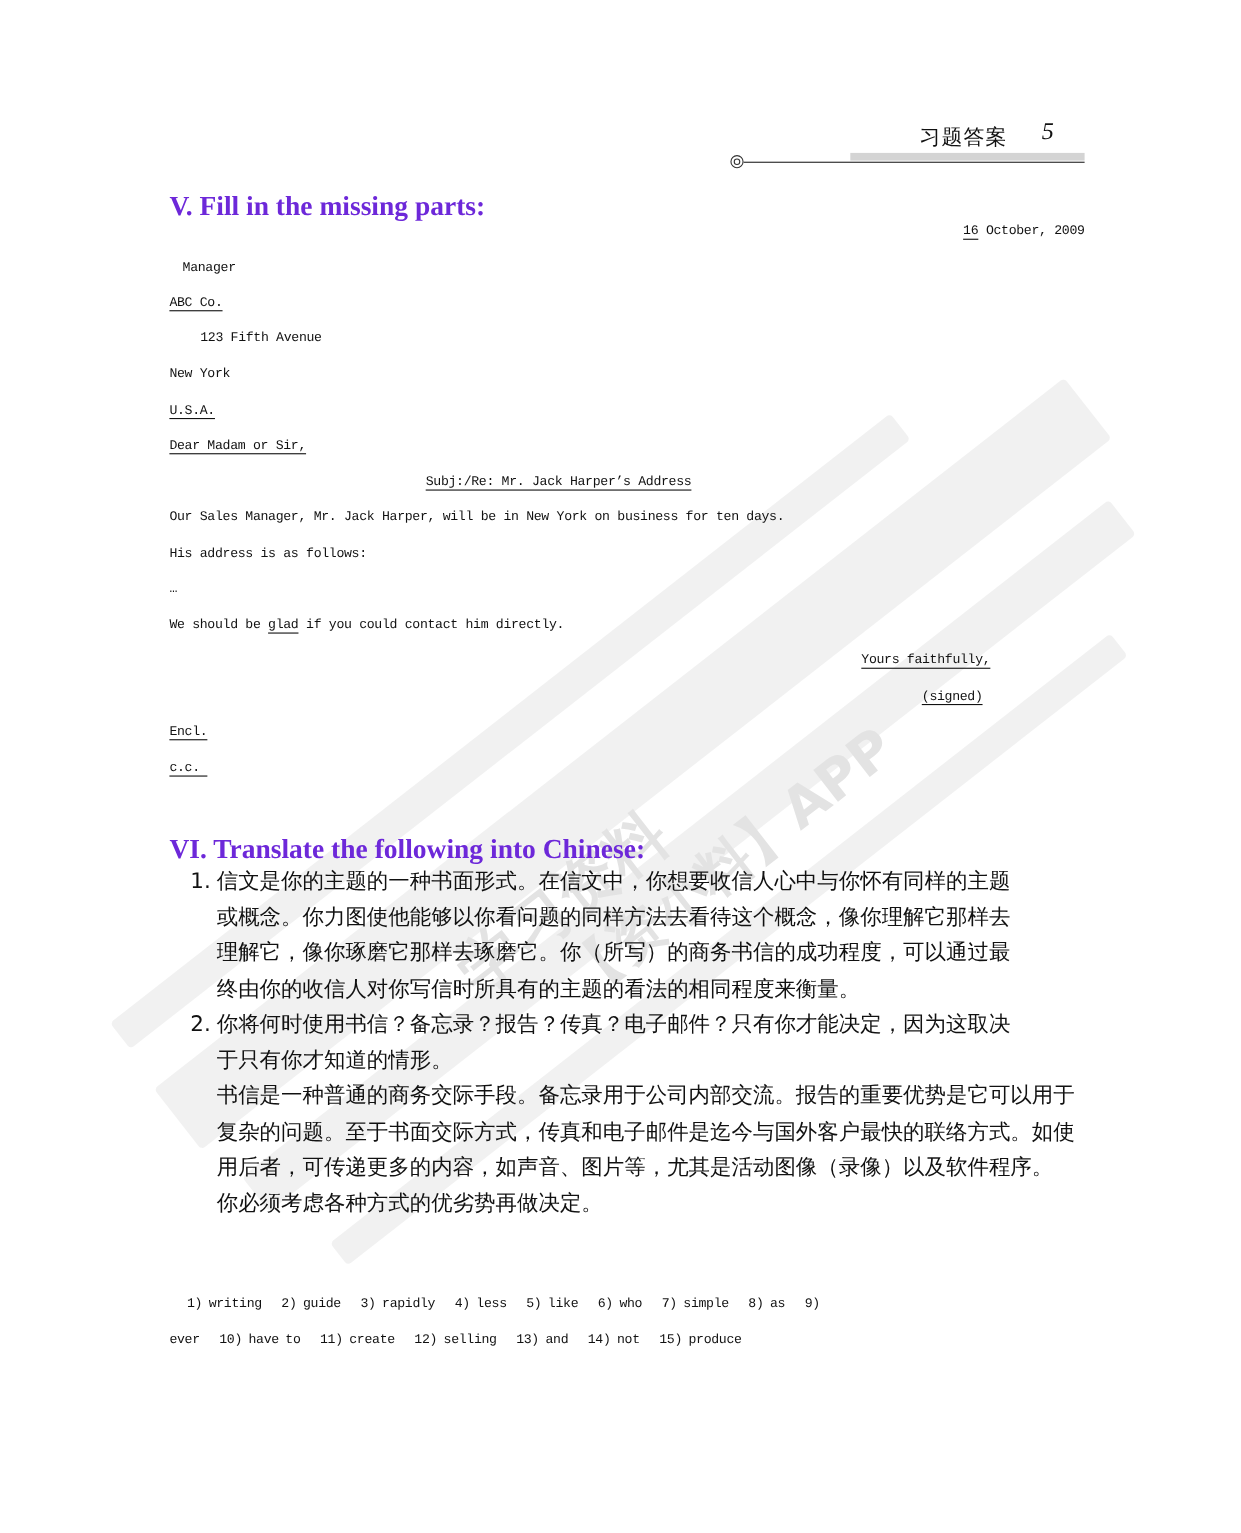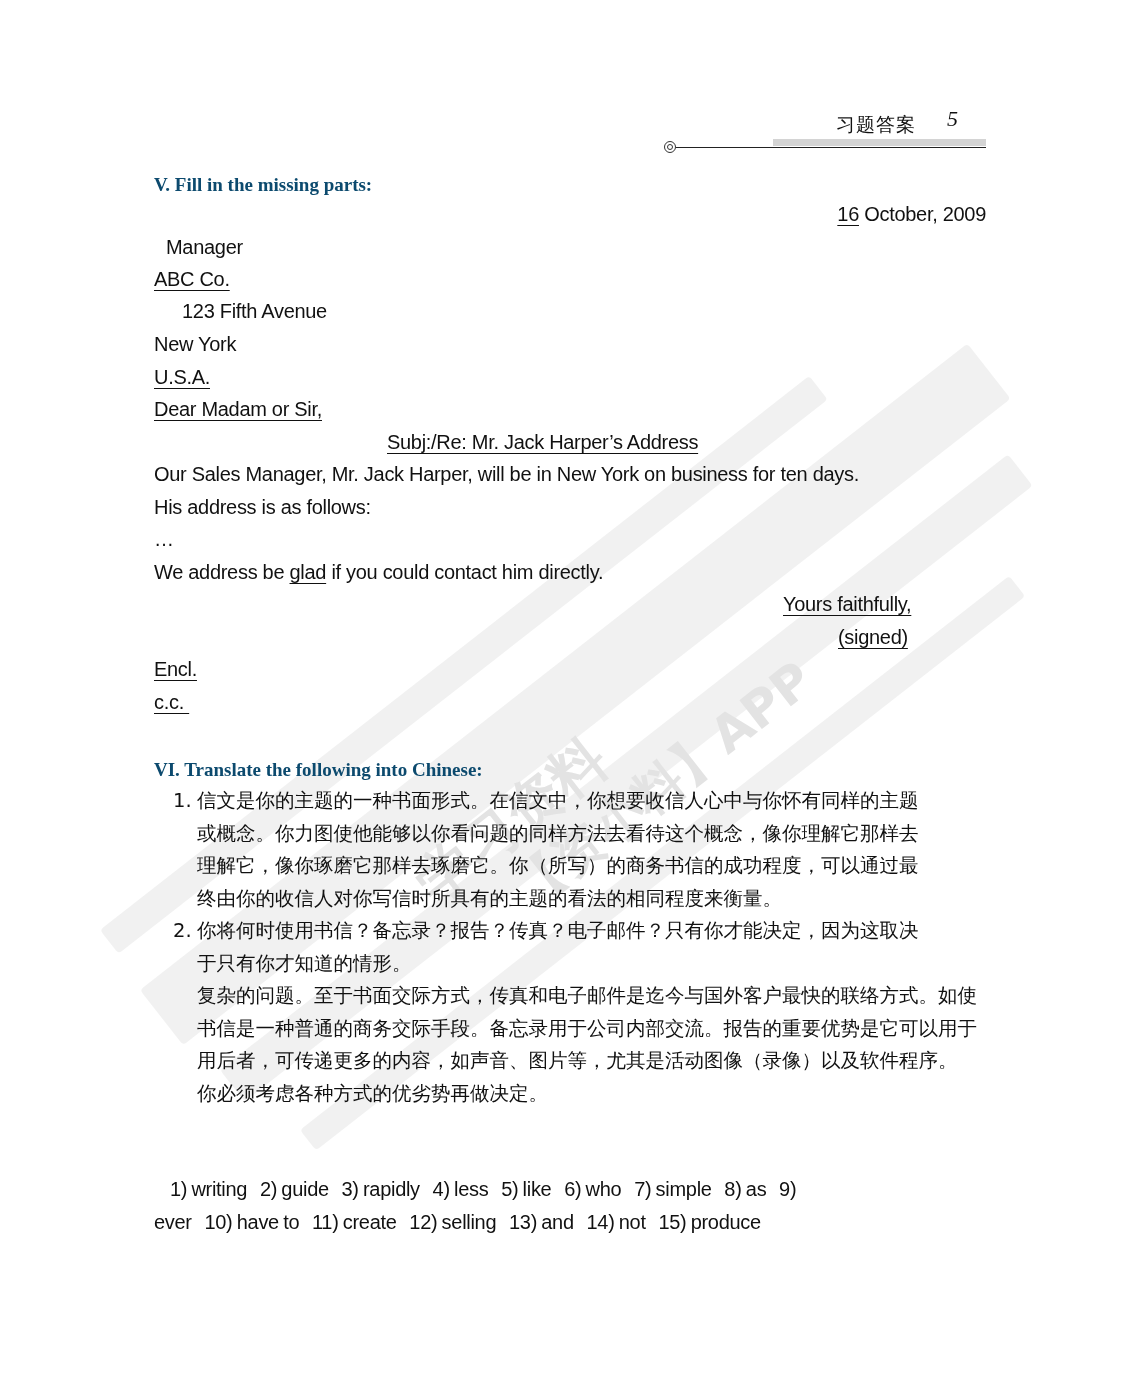--- a/index.html
+++ b/index.html
@@ -12,22 +12,22 @@
   .wm .txt { position:absolute; transform:rotate(-38deg); transform-origin:left top; font-family:"DejaVu Sans", sans-serif; font-weight:bold; color:#e3e3e3; white-space:nowrap; }
 
   
   .hdr-title { position:absolute; left:836px; top:112px; font-family:"DejaVu Sans", sans-serif; font-weight:normal; font-size:19px; color:#111; letter-spacing:1px; }
   .hdr-num { position:absolute; left:947px; top:106px; font-family:"Liberation Serif", serif; font-style:italic; font-size:22px; color:#111; }
   .hdr-line { position:absolute; left:676px; top:147px; width:310px; height:1px; background:#222; }
   .hdr-bar { position:absolute; left:773px; top:139px; width:213px; height:7px; background:#d4d4d4; }
   .hdr-circle { position:absolute; left:664px; top:141px; width:10px; height:10px; border:1px solid #333; border-radius:50%; background:#fff; }
   .hdr-circle::after { content:""; position:absolute; left:2px; top:2px; width:6px; height:6px; border:1px solid #333; border-radius:50%; box-sizing:border-box; }
 
-  .sec { position:absolute; left:154px; font-family:"Liberation Serif", serif; font-weight:bold; font-size:19px; color:#0c4a6e; }
-  .ln { position:absolute; font-family:Liberation Sans, sans-serif; font-size:20px; color:#111; white-space:nowrap; letter-spacing:-0.3px; }
+  .sec { position:absolute; left:154px; font-family:"Liberation Serif", serif; font-weight:bold; font-size:25px; color:#6d28d9; }
+  .ln { position:absolute; font-family:Liberation Mono, monospace; font-size:12px; color:#111; white-space:nowrap; letter-spacing:-0.3px; }
   .u { text-decoration:underline; text-underline-offset:4px; text-decoration-thickness:1px; }
 
   .cn { position:absolute; left:154px; font-family:"DejaVu Sans", sans-serif; font-size:19.5px; color:#111; line-height:32.5px; width:840px;margin-left:19px; }
   .cn .num { display:inline-block; width:24px; }
   .cn .indent { padding-left:24px; }
 </style>
 </head>
 <body>
 
 <div class="page">
@@ -57,41 +57,41 @@
   <div class="ln u" style="left:154px;top:268px;">ABC Co.</div>
   <div class="ln" style="left:138px;top:300px;margin-left:44px;">123 Fifth Avenue</div>
   <div class="ln" style="left:154px;top:333px;">New York</div>
   <div class="ln u" style="left:154px;top:366px;">U.S.A.</div>
   <div class="ln u" style="left:154px;top:398px;">Dear Madam or Sir,</div>
   <div class="ln u" style="left:387px;top:431px;">Subj:/Re: Mr. Jack Harper’s Address</div>
   <div class="ln" style="left:154px;top:463px;">Our Sales Manager, Mr. Jack Harper, will be in New York on business for ten days.</div>
   <div class="ln" style="left:154px;top:496px;">His address is as follows:</div>
   <div class="ln" style="left:154px;top:528px;">…</div>
   <div class="ln" style="left:154px;top:561px;">
-    <span>We address be </span><span class="u">glad</span><span> if you could contact him directly.</span>
+    <span>We should be </span><span class="u">glad</span><span> if you could contact him directly.</span>
   </div>
   <div class="ln u" style="left:783px;top:593px;">Yours faithfully,</div>
   <div class="ln u" style="left:820px;top:626px;margin-left:18px;">(signed)</div>
   <div class="ln u" style="left:154px;top:658px;">Encl.</div>
   <div class="ln u" style="left:154px;top:691px;white-space:pre;">c.c. </div>
 
   <div class="sec" style="top:759px;">VI. Translate the following into Chinese:</div>
 
   <div class="cn" style="top:785px;">
     <div><span class="num">1.</span><span>信文是你的主题的一种书面形式。在信文中，你想要收信人心中与你怀有同样的主题</span></div>
     <div class="indent">或概念。你力图使他能够以你看问题的同样方法去看待这个概念，像你理解它那样去</div>
     <div class="indent">理解它，像你琢磨它那样去琢磨它。你（所写）的商务书信的成功程度，可以通过最</div>
     <div class="indent">终由你的收信人对你写信时所具有的主题的看法的相同程度来衡量。</div>
   </div>
 
   <div class="cn" style="top:915px;">
     <div><span class="num">2.</span><span>你将何时使用书信？备忘录？报告？传真？电子邮件？只有你才能决定，因为这取决</span></div>
     <div class="indent">于只有你才知道的情形。</div>
+    <div class="indent">书信是一种普通的商务交际手段。备忘录用于公司内部交流。报告的重要优势是它可以用于</div>
     <div class="indent">复杂的问题。至于书面交际方式，传真和电子邮件是迄今与国外客户最快的联络方式。如使</div>
-    <div class="indent">书信是一种普通的商务交际手段。备忘录用于公司内部交流。报告的重要优势是它可以用于</div>
     <div class="indent">用后者，可传递更多的内容，如声音、图片等，尤其是活动图像（录像）以及软件程序。</div>
     <div class="indent">你必须考虑各种方式的优劣势再做决定。</div>
   </div>
 
   <div class="ln" style="left:154px;top:1178px;white-space:pre;word-spacing:-1px;margin-left:16px;">1) writing   2) guide   3) rapidly   4) less   5) like   6) who   7) simple   8) as   9)</div>
   <div class="ln" style="left:154px;top:1211px;white-space:pre;word-spacing:-1px;">ever   10) have to   11) create   12) selling   13) and   14) not   15) produce</div>
 
 </div>
 
 </body></html>

